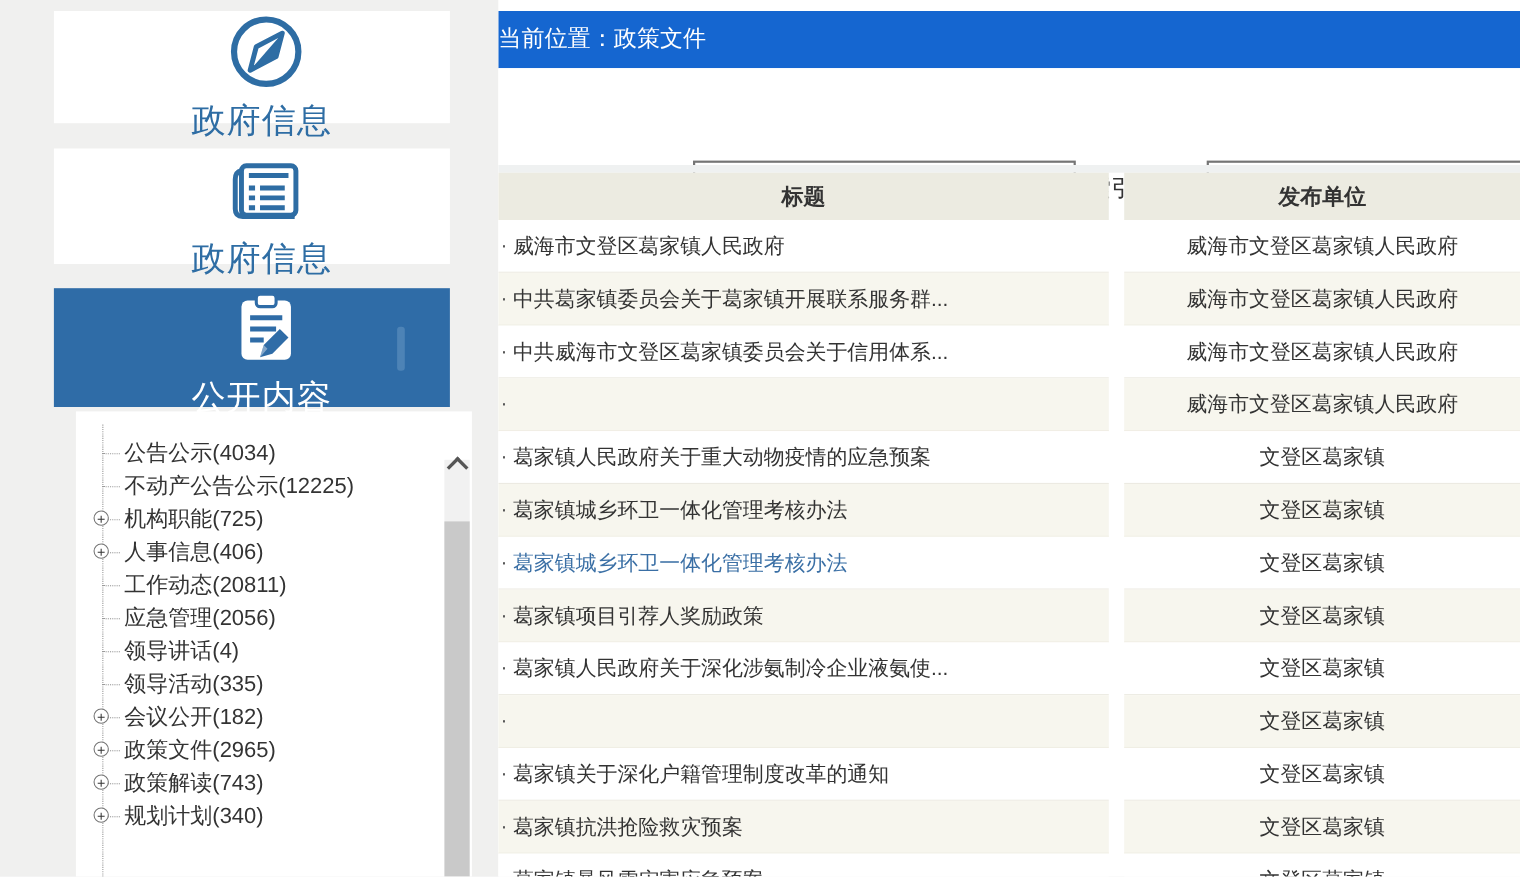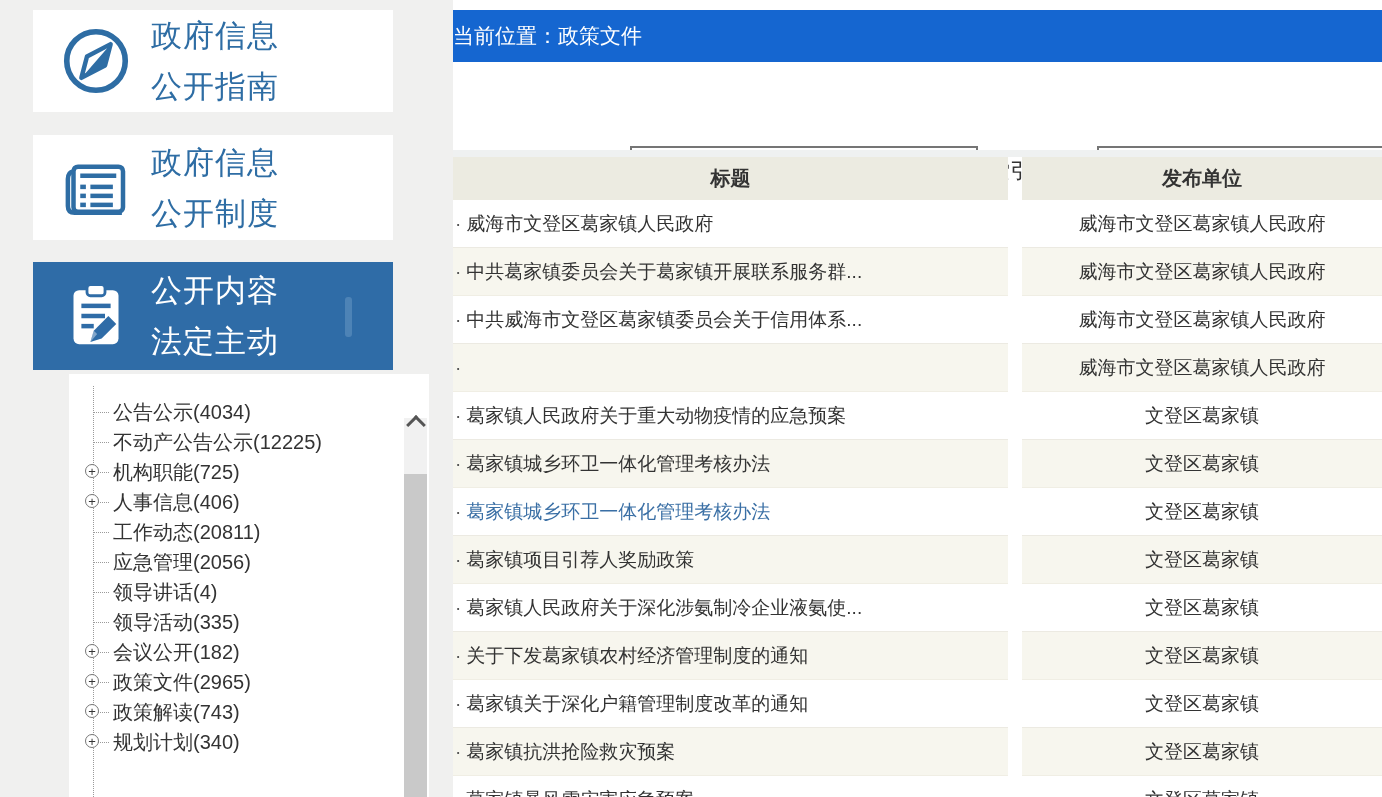--- a/index.html
+++ b/index.html
@@ -4,21 +4,21 @@
 <style>
   html,body{margin:0;padding:0;}
   body{
     width:1382px;height:797px;overflow:hidden;position:relative;
     background:#f0f0ef;
     font-family:"Liberation Sans","DejaVu Sans",sans-serif;
     color:#333;
   }
   
   .sidebar{position:absolute;left:33px;top:0;width:360px;height:797px;}
-  .menu-card{position:absolute;left:0;width:360px;background:#fff;display:flex;align-items:center;cursor:pointer;}
+  .menu-card{position:absolute;left:16px;width:360px;background:#fff;display:flex;align-items:center;cursor:pointer;flex-direction:column;}
   .menu-card .icon-box{width:74px;height:74px;margin-left:26px;flex:0 0 auto;display:flex;align-items:center;justify-content:center;}
   .menu-card .labels{margin-left:18px;font-size:31px;line-height:51px;color:#2e6da4;letter-spacing:1px;}
   .card-1{top:10px;height:102px;}
   .card-2{top:135px;height:105px;}
   .card-3{top:262px;height:108px;background:#2f6ca7;}
   .card-3 .labels{color:#fff;}
   .mini-scroll{position:absolute;left:312px;top:35px;width:7px;height:40px;background:#4d83b6;border-radius:3px;}
   
   .tree-panel{position:absolute;left:0;top:374px;width:360px;height:423px;background:#fff;overflow:hidden;margin-left:36px;}
   .tree{position:absolute;left:0;top:23px;right:40px;}
@@ -266,21 +266,20 @@
     <div class="td td-title">
       <span class="bullet">·</span>
       <span>葛家镇人民政府关于深化涉氨制冷企业液氨使...</span>
     </div>
     <div></div>
     <div class="td td-pub">文登区葛家镇</div>
   </div>
       <div class="trow alt">
     <div class="td td-title">
       <span class="bullet">·</span>
-      <span>关于下发葛家镇农村经济管理制度的通知</span>
     </div>
     <div></div>
     <div class="td td-pub">文登区葛家镇</div>
   </div>
       <div class="trow">
     <div class="td td-title">
       <span class="bullet">·</span>
       <span>葛家镇关于深化户籍管理制度改革的通知</span>
     </div>
     <div></div>

